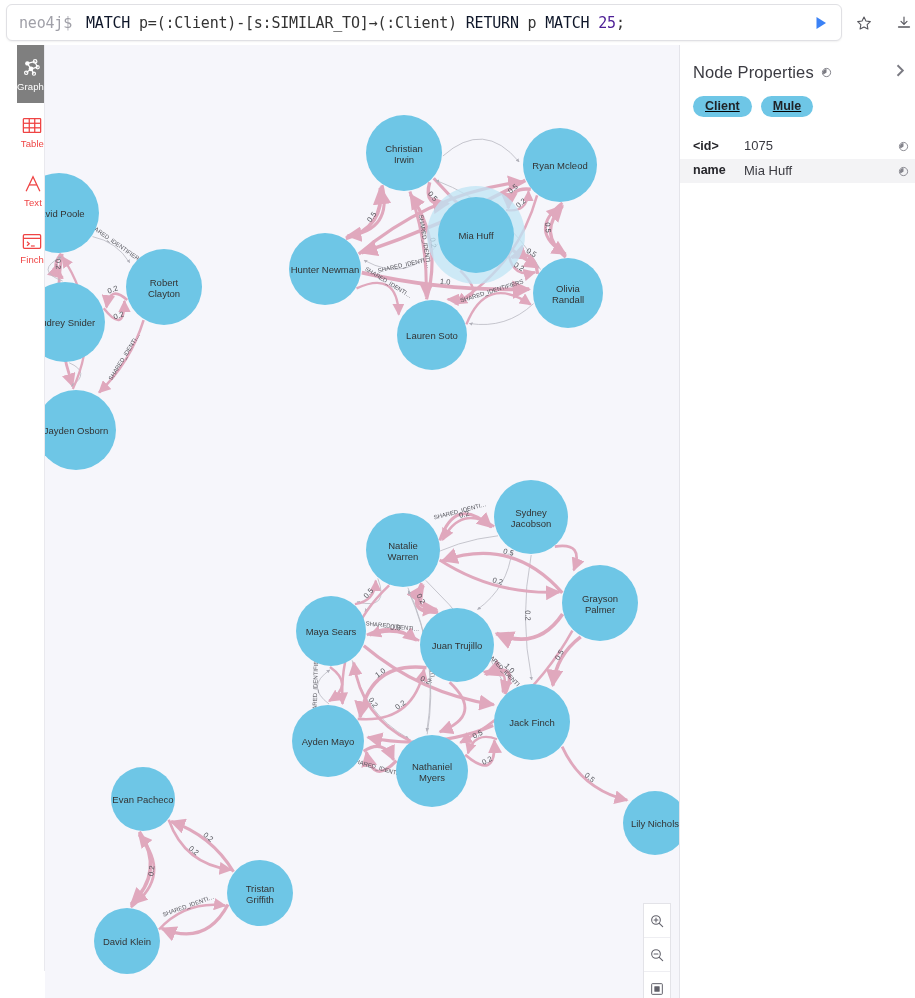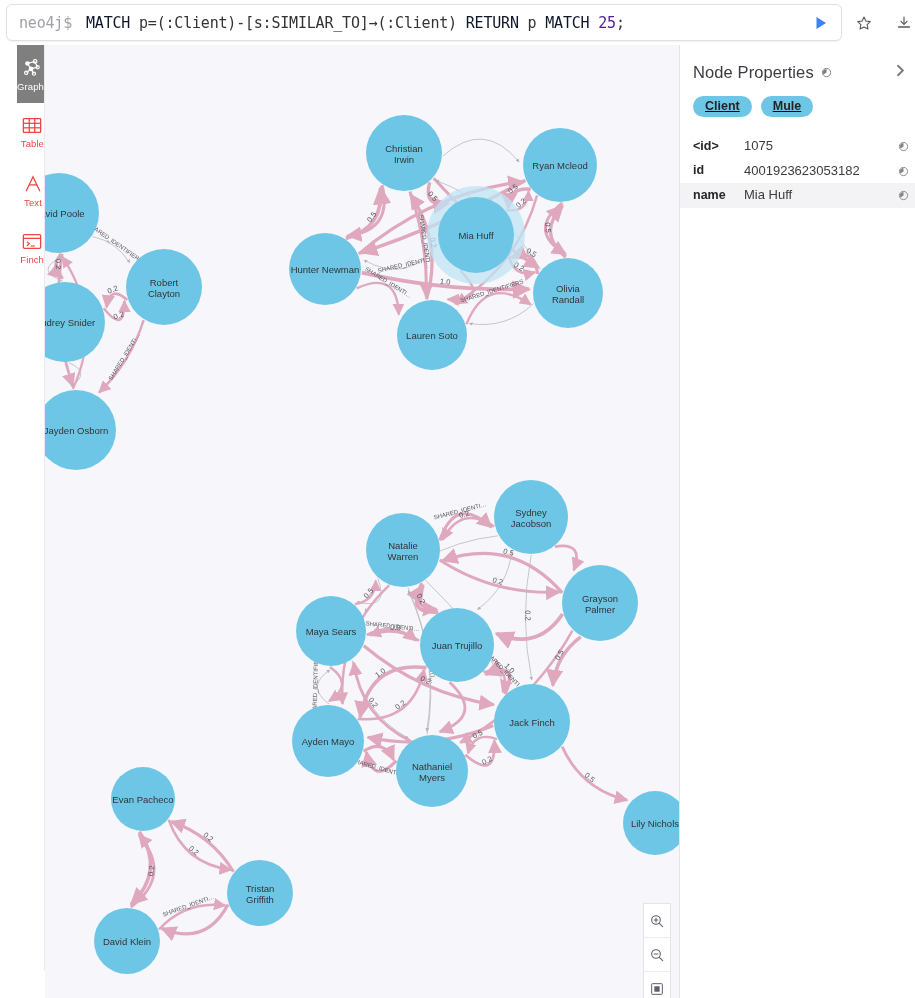--- a/index.html
+++ b/index.html
@@ -536,28 +536,20 @@
 
     <div class="prop-table" id="prop-table">
         <div class="prop-row">
           <div class="prop-key">&lt;id&gt;</div>
           <div class="prop-val">1075</div>
           <span class="copy-icon"><svg width="11" height="11" viewBox="0 0 24 24" fill="none" stroke="#84848c" stroke-width="2">
               <circle cx="12" cy="12" r="9"></circle>
               <path d="M12 12 L12 4.2 A8 8 0 0 0 5.4 16.5 Z" fill="#84848c" stroke="none"></path>
             </svg></span>
         </div>
-        <div class="prop-row">
-          <div class="prop-key">id</div>
-          <div class="prop-val">4001923623053182</div>
-          <span class="copy-icon"><svg width="11" height="11" viewBox="0 0 24 24" fill="none" stroke="#84848c" stroke-width="2">
-              <circle cx="12" cy="12" r="9"></circle>
-              <path d="M12 12 L12 4.2 A8 8 0 0 0 5.4 16.5 Z" fill="#84848c" stroke="none"></path>
-            </svg></span>
-        </div>
         <div class="prop-row alt">
           <div class="prop-key">name</div>
           <div class="prop-val">Mia Huff</div>
           <span class="copy-icon"><svg width="11" height="11" viewBox="0 0 24 24" fill="none" stroke="#84848c" stroke-width="2">
               <circle cx="12" cy="12" r="9"></circle>
               <path d="M12 12 L12 4.2 A8 8 0 0 0 5.4 16.5 Z" fill="#84848c" stroke="none"></path>
             </svg></span>
         </div>
       </div>
   </div>

